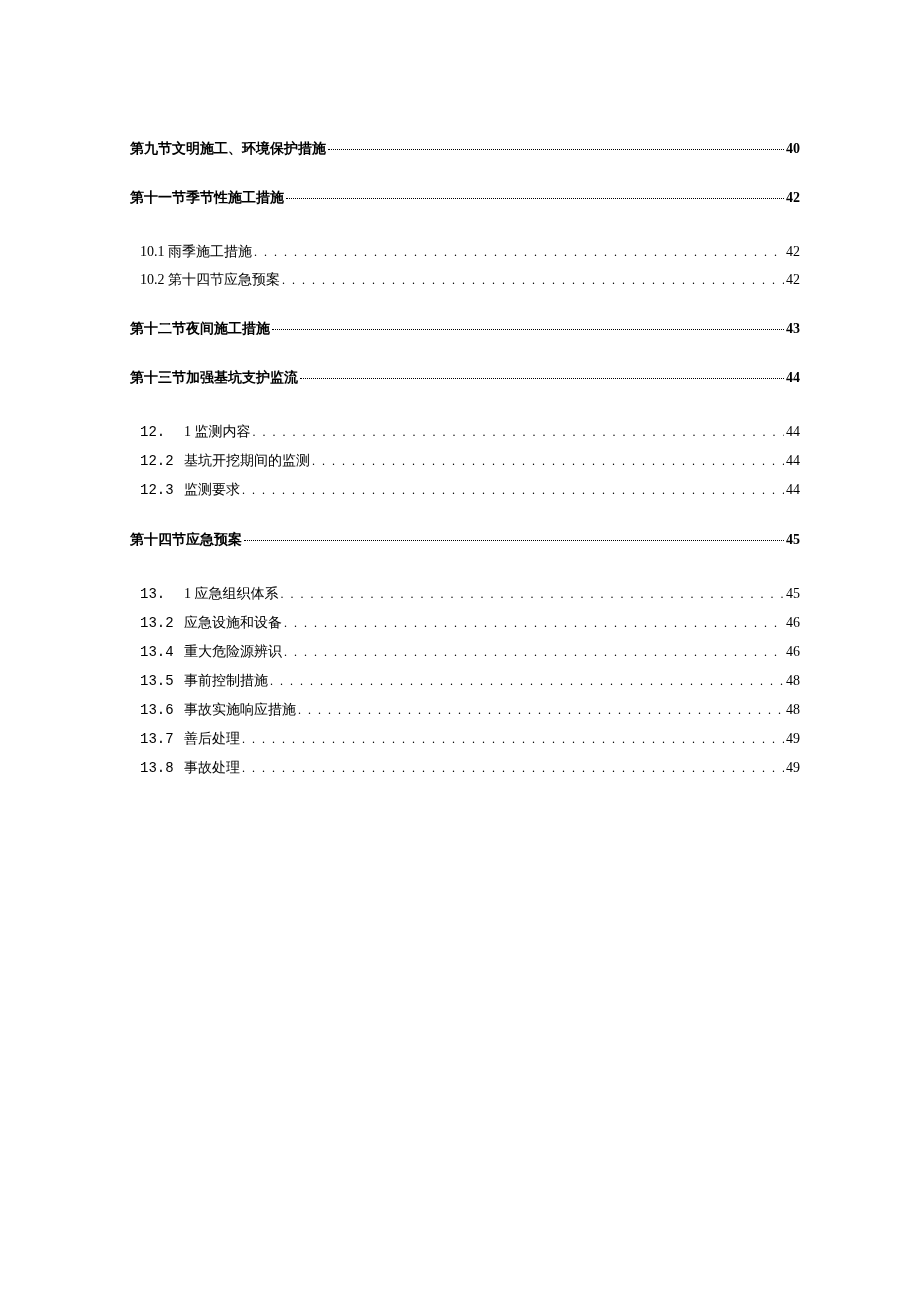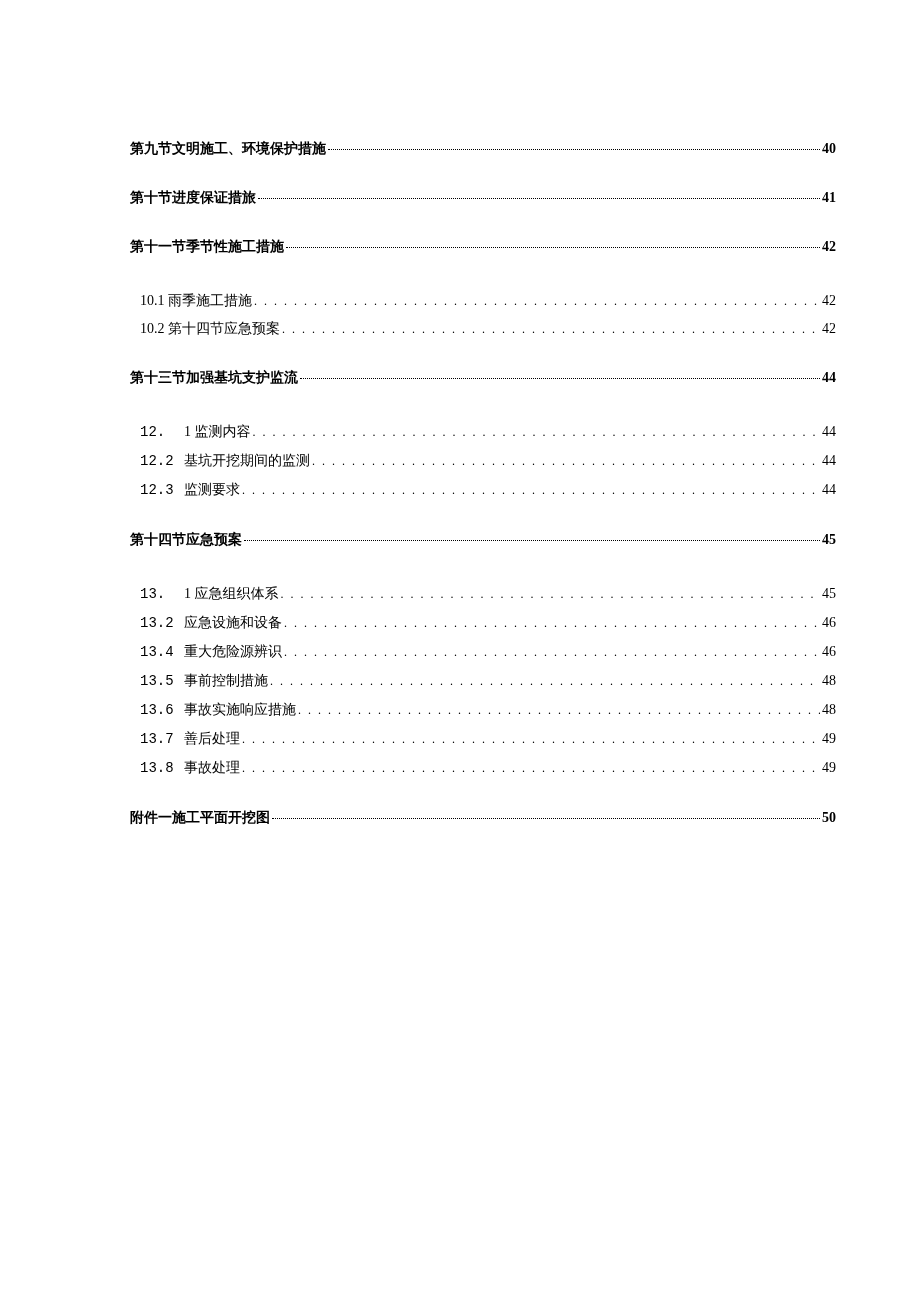--- a/index.html
+++ b/index.html
@@ -5,21 +5,21 @@
   body {
     margin: 0;
     background: #fff;
     font-family: "SimSun", "宋体", serif;
     color: #000;
   }
   .page {
     width: 920px;
     height: 1301px;
     box-sizing: border-box;
-    padding: 110px 84px 0 130px;
+    padding: 110px 120px 0 130px;
     font-size: 14px;
     line-height: 1.5;
   }
   .toc-line {
     display: flex;
     align-items: baseline;
     white-space: nowrap;
   }
   .toc-label {
     flex: none;
@@ -79,45 +79,45 @@
 <body>
 
 <div class="page">
 
   <div class="toc-line lvl1">
     <span class="toc-label">第九节文明施工、环境保护措施</span>
     <span class="toc-leader"></span>
     <span class="toc-page">40</span>
   </div>
 
-  <div class="toc-line lvl1">
-    <span class="toc-label">第十节进度保证措旅</span>
-    <span class="toc-leader"></span>
-    <span class="toc-page">41</span>
-  </div>
 
   <div class="toc-line lvl1">
     <span class="toc-label">第十一节季节性施工措施</span>
     <span class="toc-leader"></span>
     <span class="toc-page">42</span>
   </div>
 
   <div class="sub-block">
     <div class="toc-line lvl2">
       <span class="toc-label"><span>10.1</span> <span>雨季施工措施</span></span>
       <span class="toc-leader"></span>
       <span class="toc-page">42</span>
     </div>
     <div class="toc-line lvl2">
       <span class="toc-label"><span>10.2</span> <span>第十四节应急预案</span></span>
       <span class="toc-leader"></span>
       <span class="toc-page">42</span>
     </div>
   </div>
 
+  <div class="toc-line lvl1">
+    <span class="toc-label">第十二节夜间施工措施</span>
+    <span class="toc-leader"></span>
+    <span class="toc-page">43</span>
+  </div>
 
   <div class="toc-line lvl1">
     <span class="toc-label">第十三节加强基坑支护监流</span>
     <span class="toc-leader"></span>
     <span class="toc-page">44</span>
   </div>
 
   <div class="sub-block">
     <div class="toc-line lvl2">
       <span class="toc-label"><span class="num-col">12.</span><span>1 监测内容</span></span>
@@ -173,20 +173,15 @@
       <span class="toc-leader"></span>
       <span class="toc-page">49</span>
     </div>
     <div class="toc-line lvl2">
       <span class="toc-label"><span class="num-col">13.8</span><span>事故处理</span></span>
       <span class="toc-leader"></span>
       <span class="toc-page">49</span>
     </div>
   </div>
 
-  <div class="toc-line lvl1">
-    <span class="toc-label">附件一施工平面开挖图</span>
-    <span class="toc-leader"></span>
-    <span class="toc-page">50</span>
-  </div>
 
 
 </div>
 
 </body></html>

